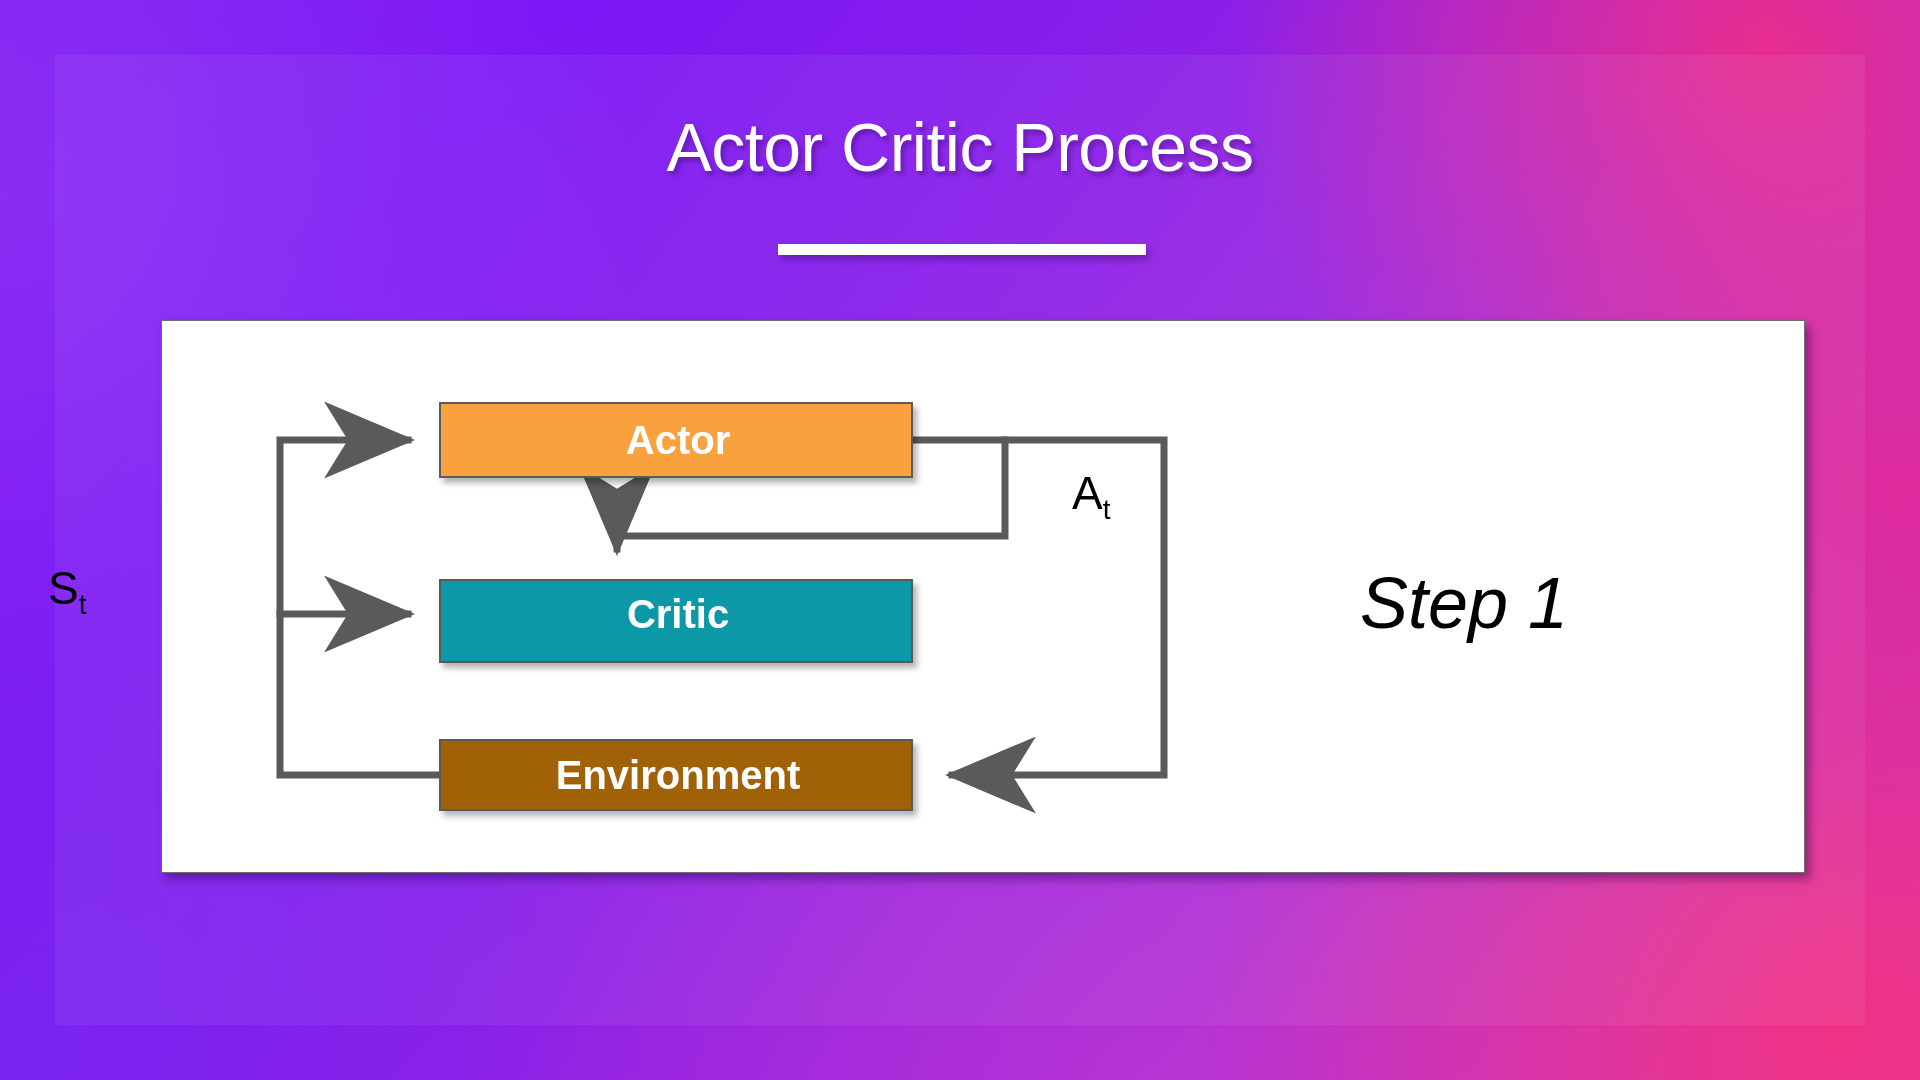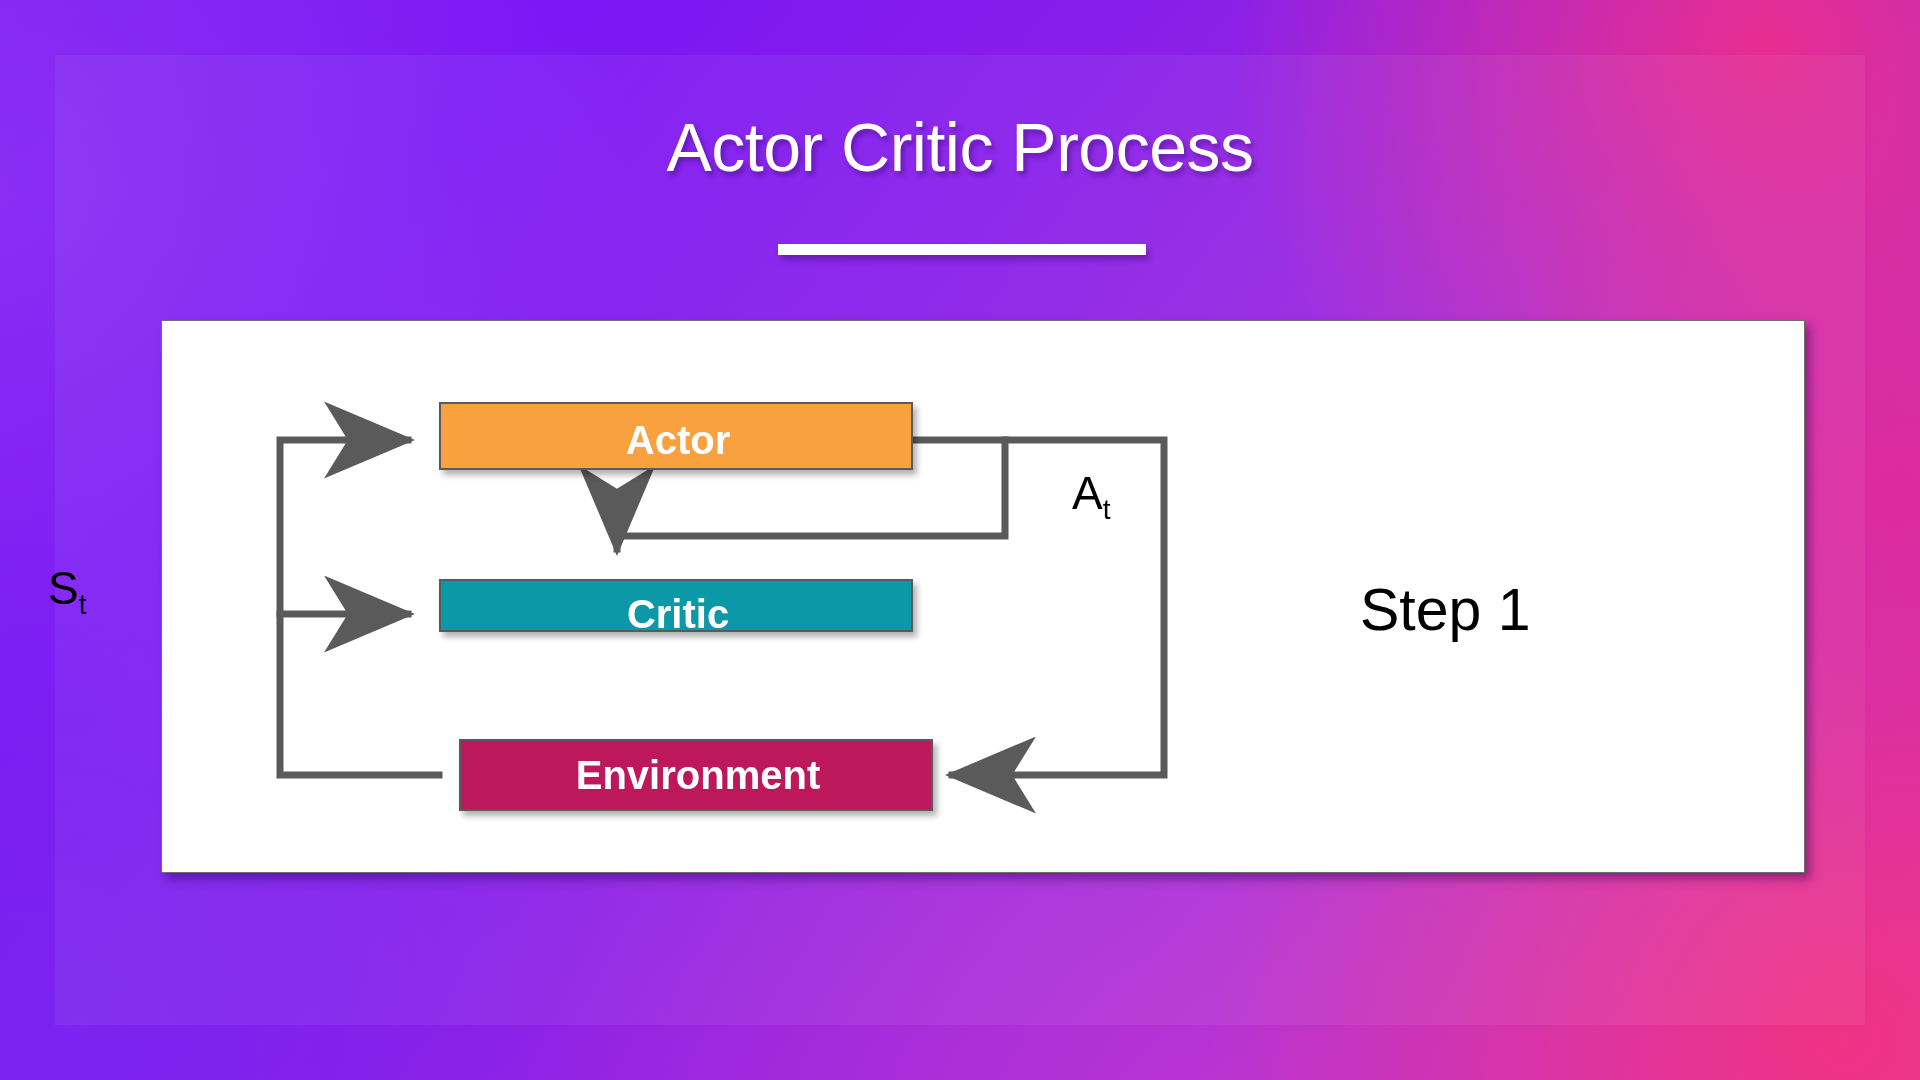--- a/index.html
+++ b/index.html
@@ -43,32 +43,32 @@
   #diagram { position:absolute; left:0; top:0; width:1644px; height:553px; }
   .node-label {
     position:absolute; color:#ffffff; font-weight:bold;
     font-size:40px; text-align:center; white-space:nowrap;
     pointer-events:none;
   }
   .box {
     position:absolute; border:2px solid #5a5a5a;
     box-shadow:4px 5px 6px rgba(0,0,0,0.30);
   }
-  #box-actor { left:277px; top:81px;  width:474px; height:68px; background:#f9a13f; }
-  #box-critic{ left:277px; top:258px; width:474px; height:53px; background:#0d98a8; }
-  #box-env   { left:277px; top:418px; width:474px; height:72px; background:#be185d;margin-left:20px; }
+  #box-actor { left:277px; top:81px;  width:474px; height:76px; background:#f9a13f; }
+  #box-critic{ left:277px; top:258px; width:474px; height:84px; background:#0d98a8; }
+  #box-env   { left:277px; top:418px; width:474px; height:72px; background:#a16207; }
   .edge-label {
     position:absolute; color:#000000; font-size:46px; white-space:nowrap;text-align:right;
   }
   .edge-label sub { font-size:28px; vertical-align:baseline; position:relative; top:10px; }
   #label-st { left:48px;  top:561px; }
   #label-at { left:1072px;top:466px; }
   #step-text {
-    position:absolute; left:1360px; top:576px;
-    color:#000000; font-size:59px; white-space:nowrap;
+    position:absolute; left:1360px; top:562px;
+    color:#000000; font-size:72px; white-space:nowrap;font-style:italic;
   }
 </style>
 </head>
 <body>
 
 <div id="slide">
 
   <div id="bg-frame"></div>
 
   <div id="title">Actor Critic Process</div>

